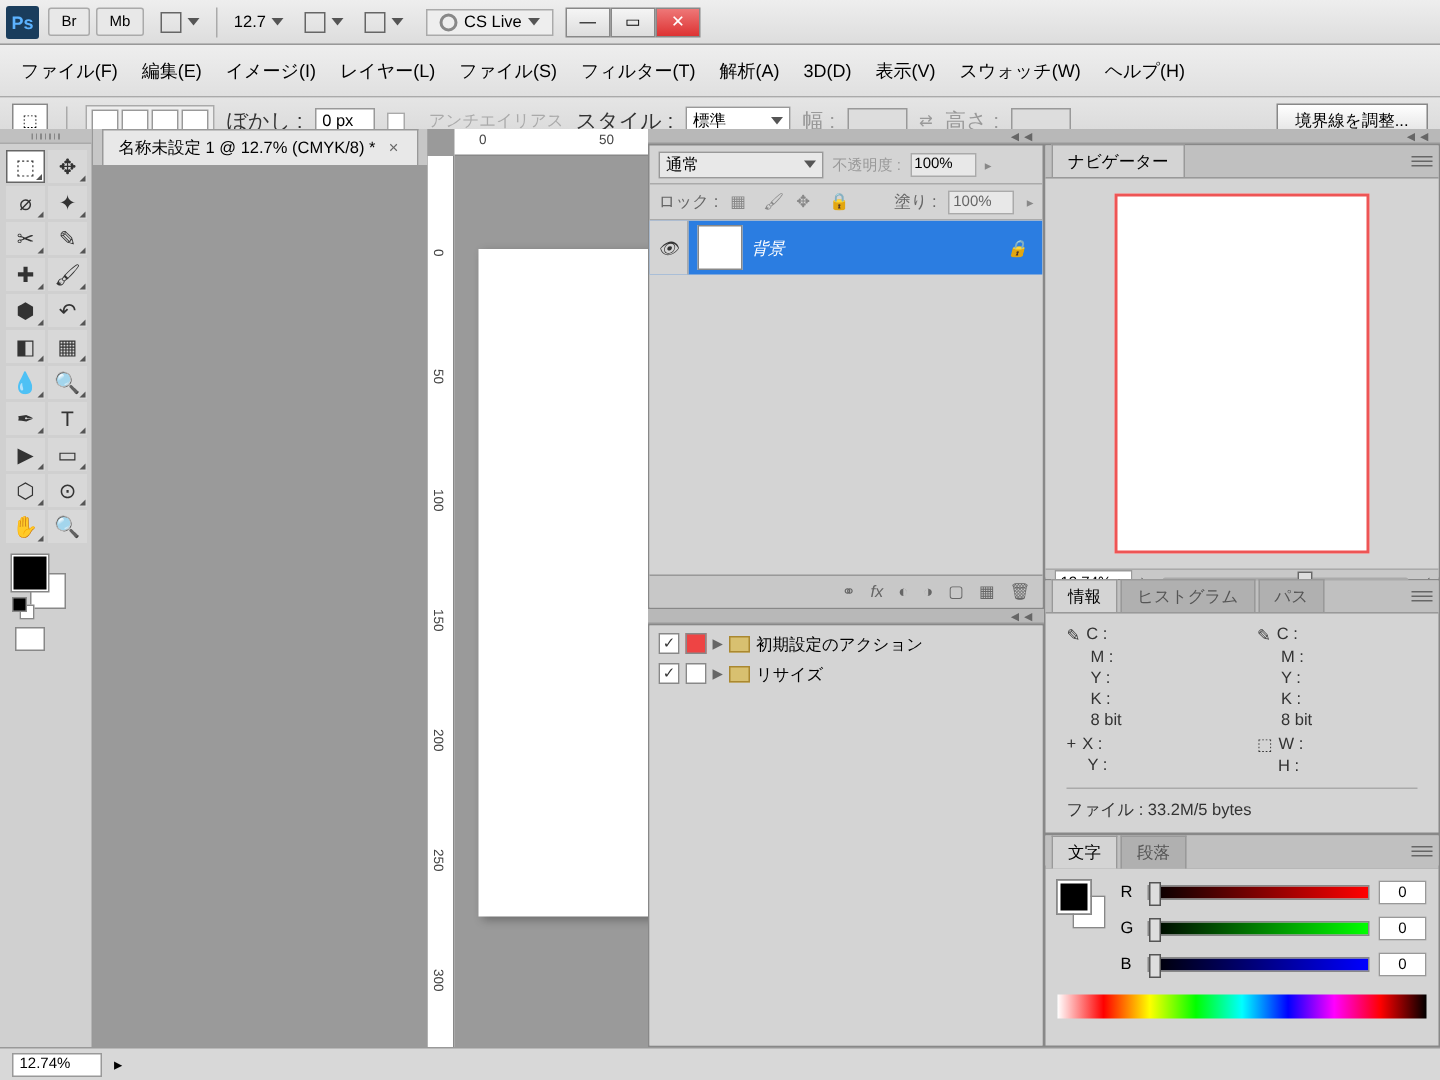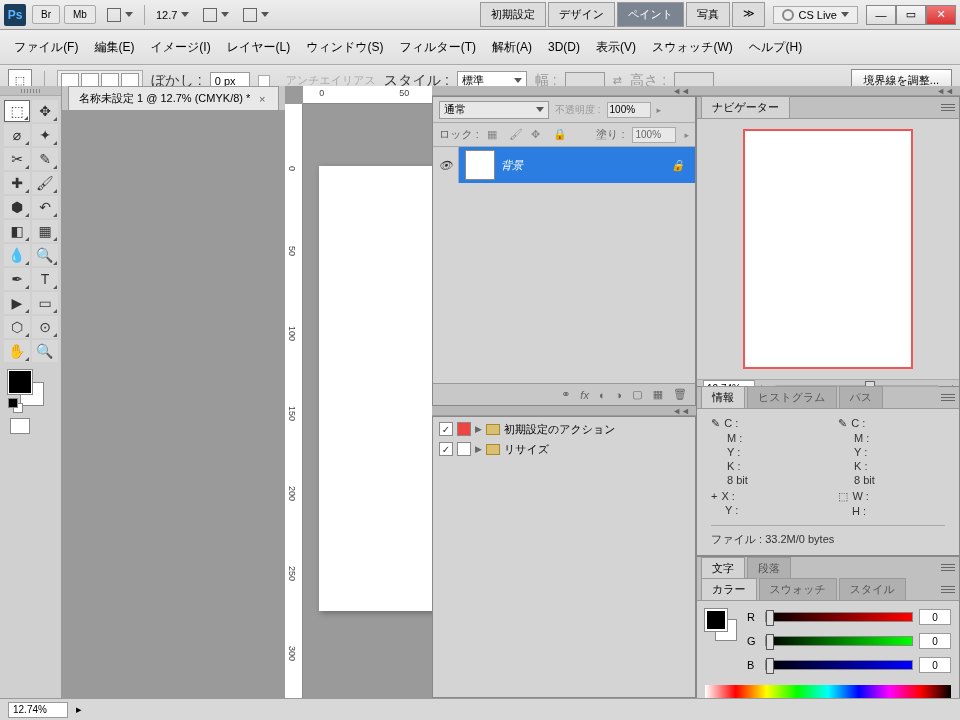--- a/index.html
+++ b/index.html
@@ -168,45 +168,38 @@
       <span class="dtri"></span>
     </div>
   <div class="tb-drop">
       <span class="sq-icon"></span>
       <span class="dtri"></span>
     </div>
   <div class="tb-drop">
       <span class="sq-icon"></span>
       <span class="dtri"></span>
     </div>
-  <div class="workspace-tabs">
-    <div class="ws-tab">初期設定</div>
-    <div class="ws-tab">デザイン</div>
-    <div class="ws-tab active">ペイント</div>
-    <div class="ws-tab">写真</div>
-    <div class="ws-tab">≫</div>
-  </div>
   <div class="cslive">
       <span class="cslive-circle"></span>
       <span>CS Live</span>
       <span class="dtri"></span>
     </div>
   <div class="winbtns">
     <div class="winbtn">—</div>
     <div class="winbtn">▭</div>
     <div class="winbtn close">✕</div>
   </div>
 </div>
 
 <div class="menubar">
   <div class="menu-item">ファイル(F)</div>
   <div class="menu-item">編集(E)</div>
   <div class="menu-item">イメージ(I)</div>
   <div class="menu-item">レイヤー(L)</div>
-  <div class="menu-item">ウィンドウ(S)</div>
+  <div class="menu-item">ファイル(S)</div>
   <div class="menu-item">フィルター(T)</div>
   <div class="menu-item">解析(A)</div>
   <div class="menu-item">3D(D)</div>
   <div class="menu-item">表示(V)</div>
   <div class="menu-item">スウォッチ(W)</div>
   <div class="menu-item">ヘルプ(H)</div>
 </div>
 
 <div class="optbar">
   <div class="opt-tool">⬚</div>
@@ -462,47 +455,37 @@
         <div class="info-block">
           <div class="info-line">
               <span>⬚</span>
               <span>W :</span>
             </div>
           <div class="info-line">
               <span style="width:10px"></span>
               <span>H :</span>
             </div>
         </div>
-        <div class="info-file">ファイル : 33.2M/0 bytes</div>
+        <div class="info-file">ファイル : 33.2M/5 bytes</div>
       </div>
     </div>
 
     <div class="panel charpara">
       <div class="panel-tabs" style="border-bottom:none">
         <div class="ptab active">文字</div>
         <div class="ptab">段落</div>
         <div class="pmenu">
             <span></span>
             <span></span>
             <span></span>
           </div>
       </div>
     </div>
 
     <div class="panel color">
-      <div class="panel-tabs">
-        <div class="ptab active">カラー</div>
-        <div class="ptab">スウォッチ</div>
-        <div class="ptab">スタイル</div>
-        <div class="pmenu">
-            <span></span>
-            <span></span>
-            <span></span>
-          </div>
-      </div>
       <div class="col-body">
         <div class="col-sw">
           <div class="col-fg"></div>
           <div class="col-bg"></div>
         </div>
         <div class="col-sliders">
           <div class="col-row">
               <span class="col-lbl">R</span>
               <div class="col-bar r">
                 <div class="col-thumb"></div>

